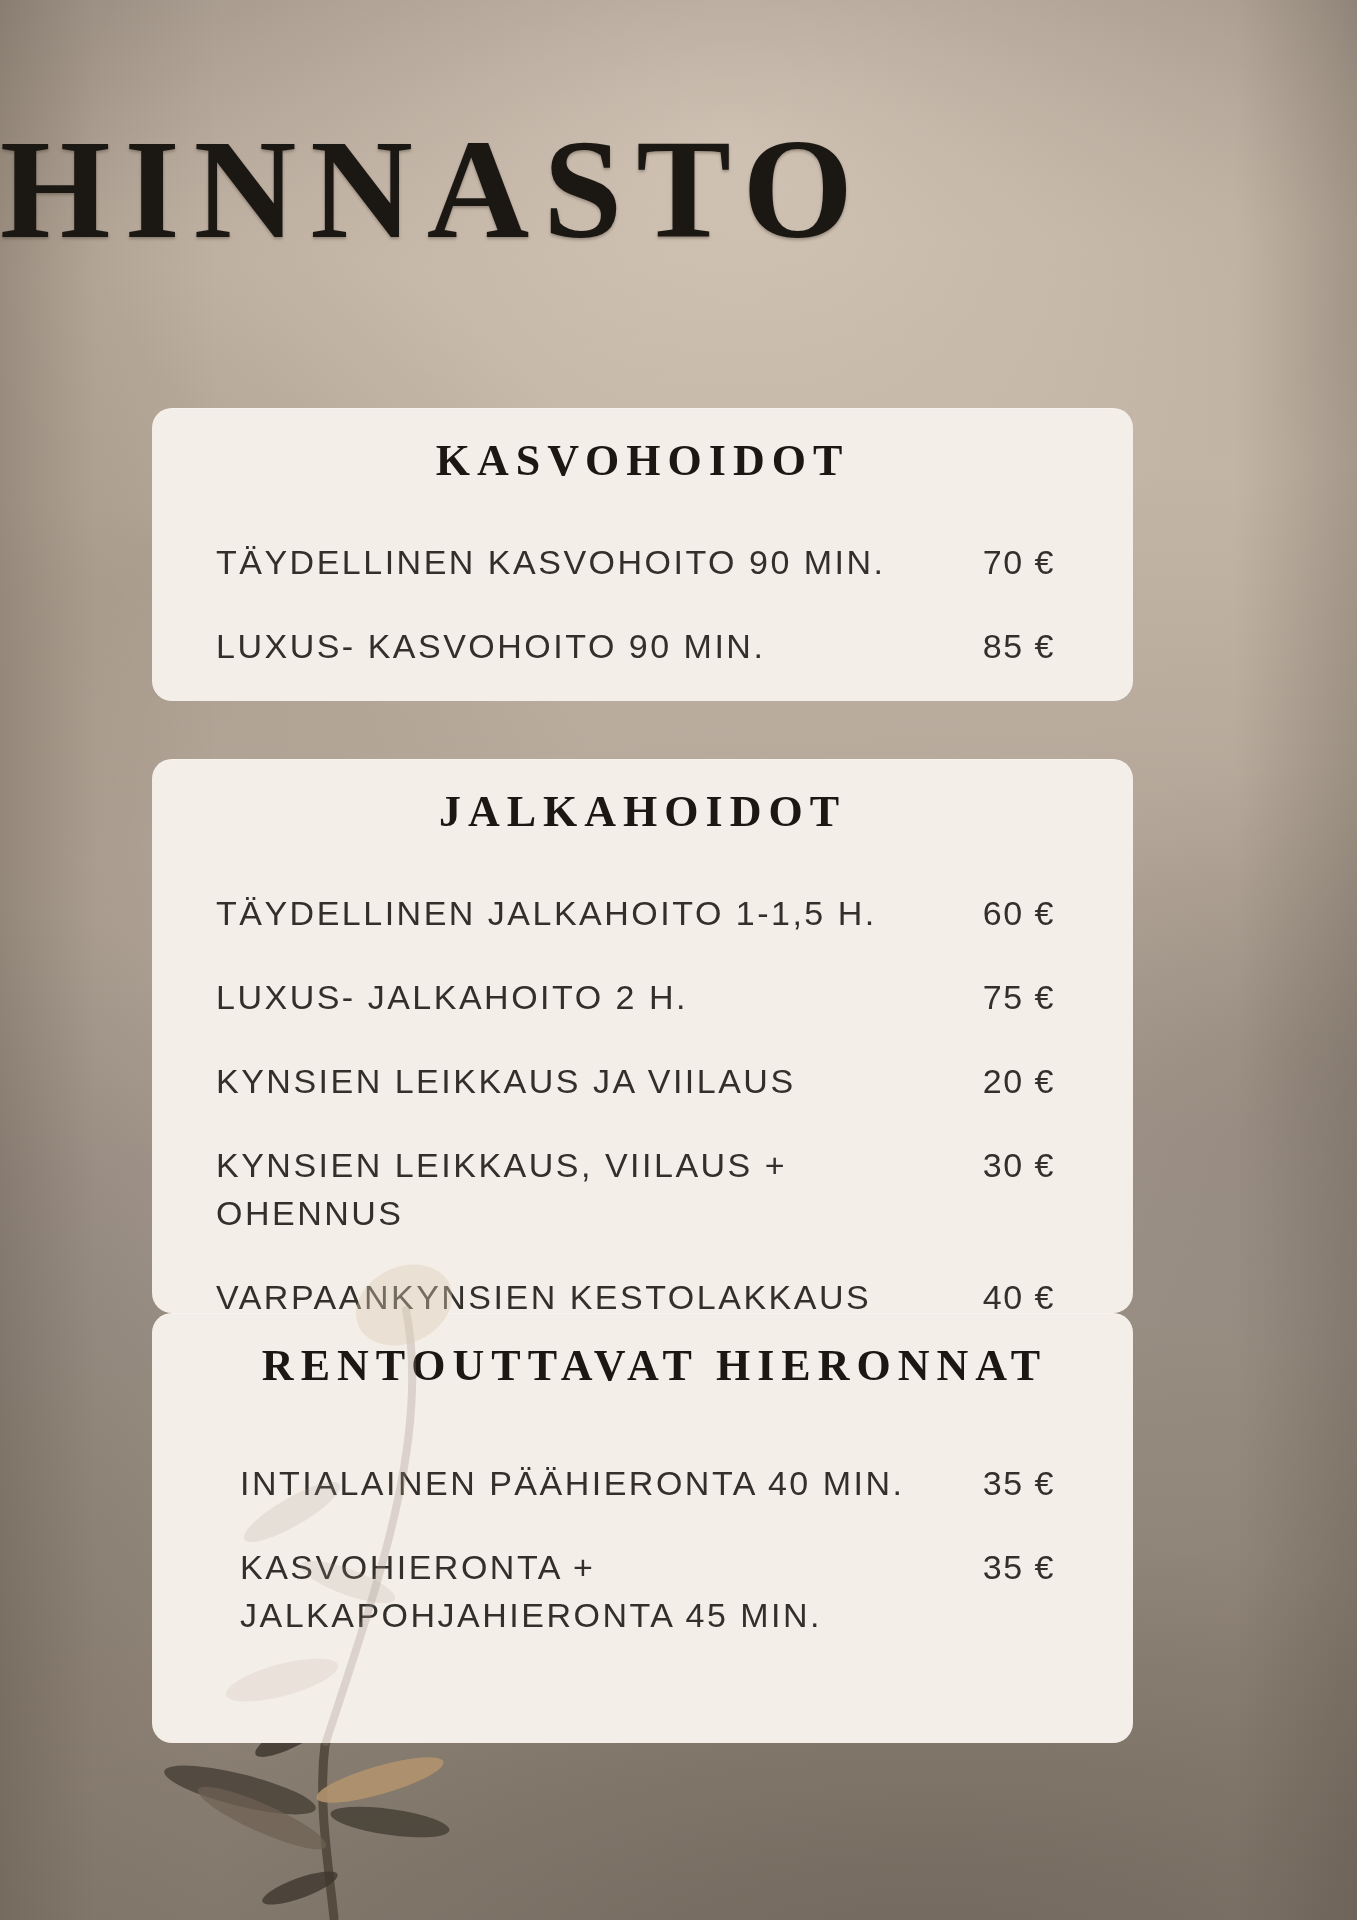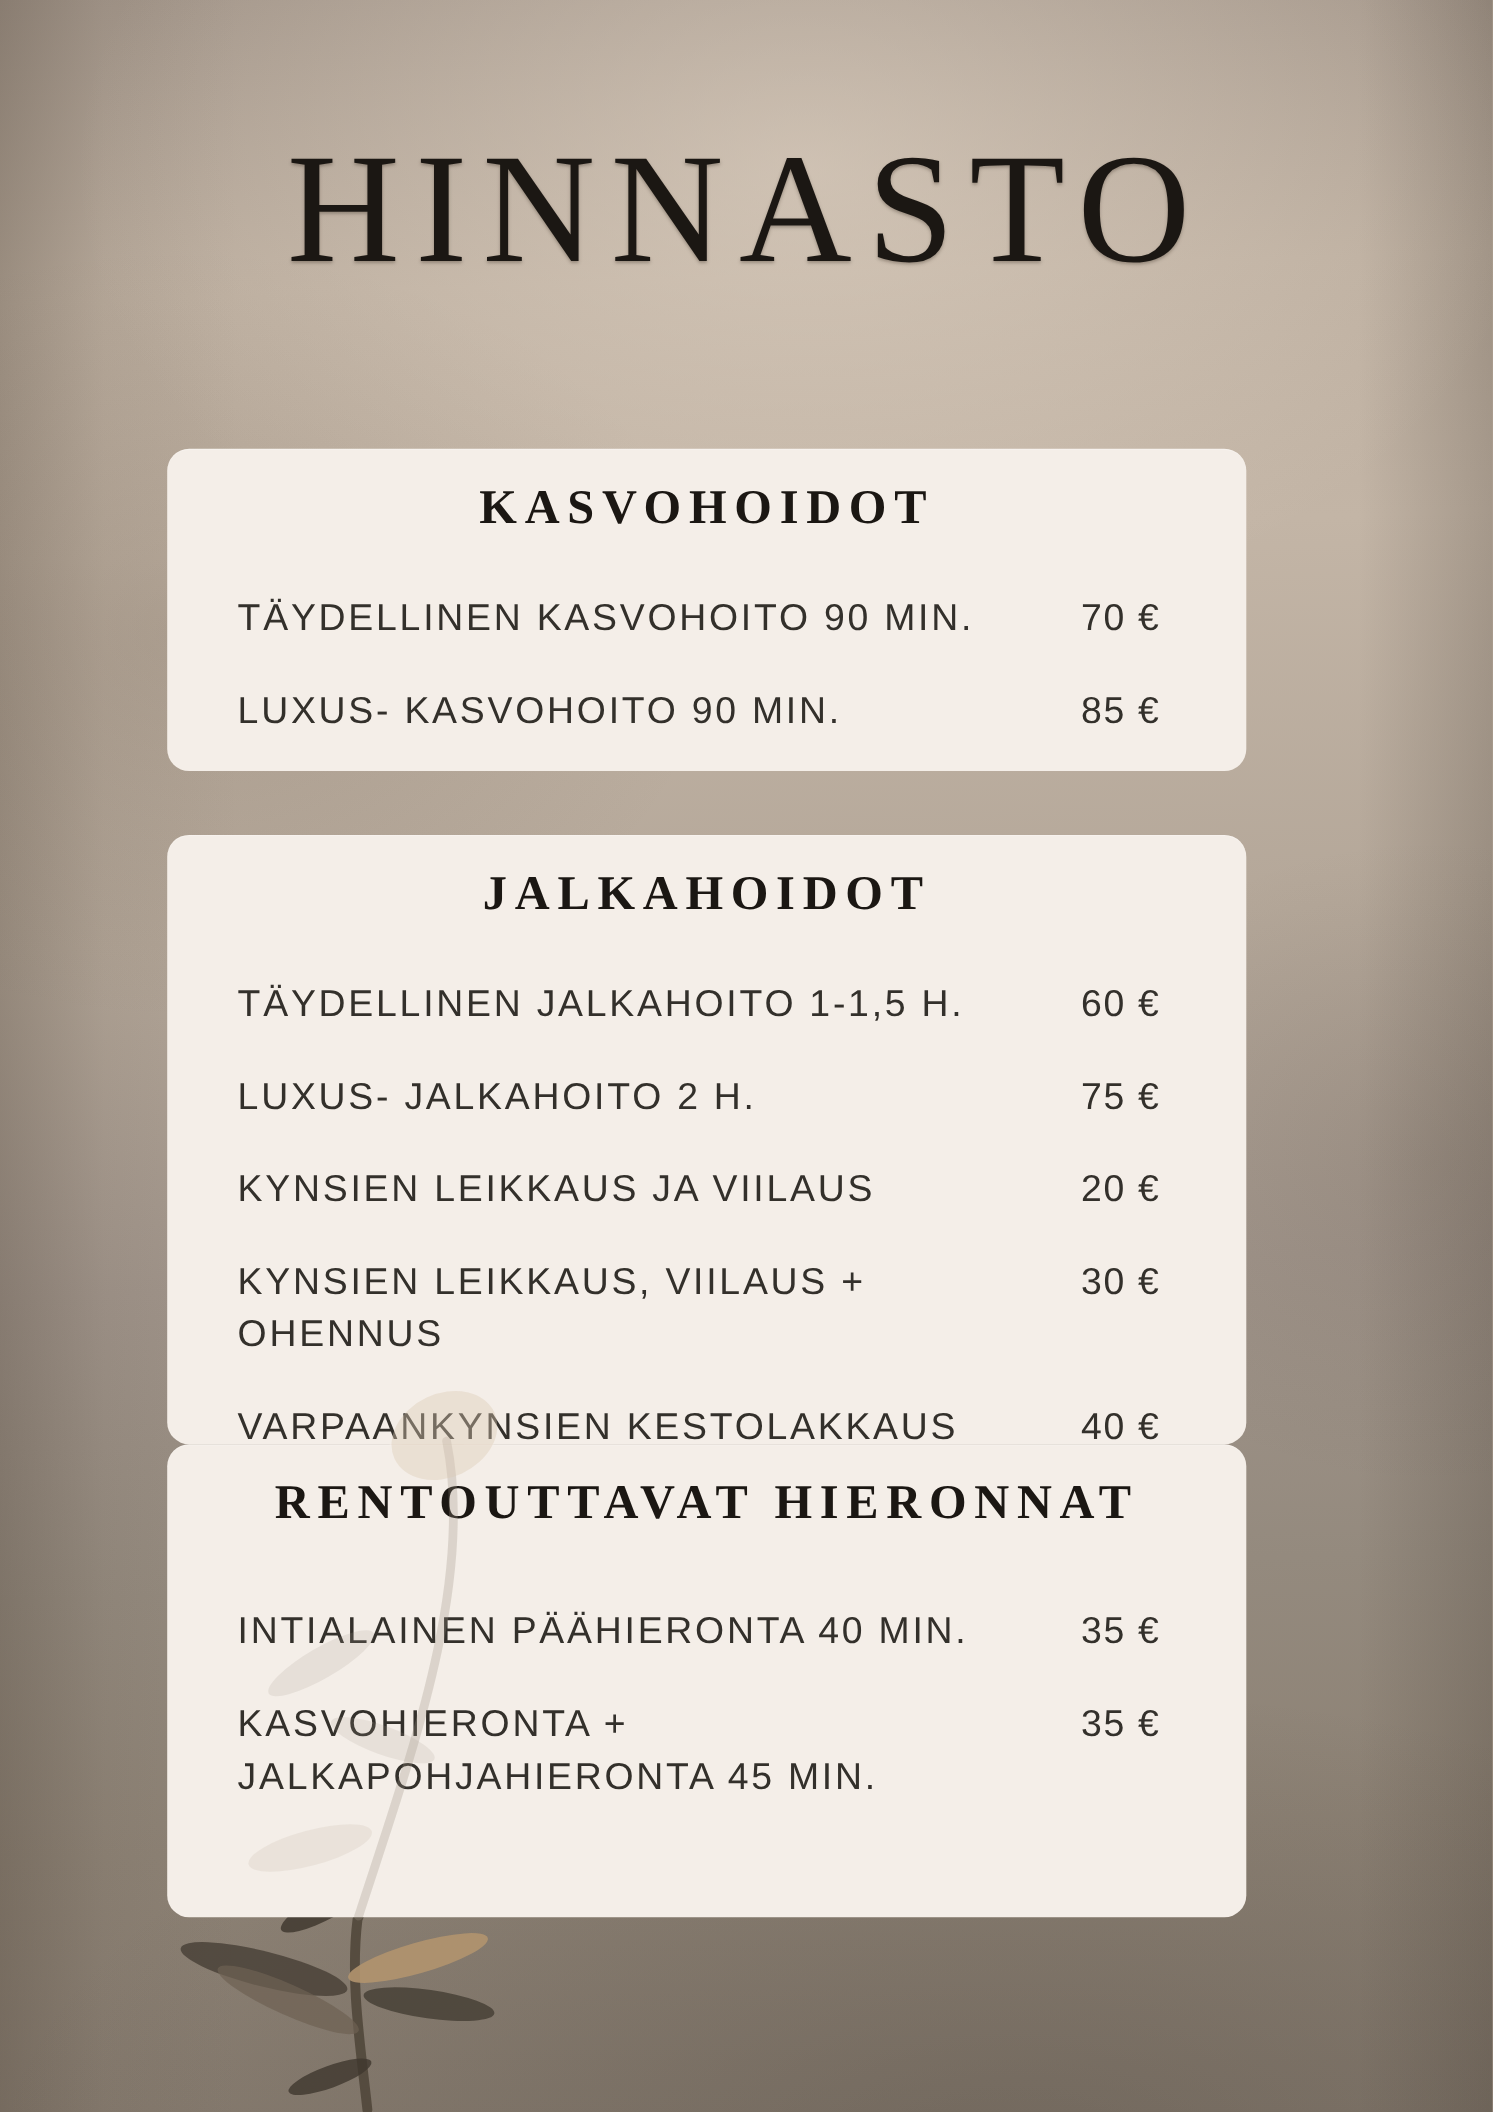--- a/index.html
+++ b/index.html
@@ -18,35 +18,35 @@
       radial-gradient(ellipse 520px 420px at 96% 55%, rgba(84,73,61,0.14), rgba(84,73,61,0) 70%),
       linear-gradient(90deg, rgba(70,59,48,0.28) 0%, rgba(70,59,48,0.07) 7%, rgba(70,59,48,0) 16%),
       linear-gradient(270deg, rgba(60,51,42,0.22) 0%, rgba(60,51,42,0) 9%),
       linear-gradient(178deg, #a3968a 0%, #bcae9f 14%, #c3b5a6 26%, #b4a799 44%, #a0948a 60%, #948a7e 74%, #8d8275 86%, #877c70 100%);
   }
   
   .flower{position:absolute;left:140px;top:1240px;width:620px;height:680px;z-index:1;}
   .flower-ghost{position:absolute;left:140px;top:1250px;width:620px;height:500px;z-index:3;pointer-events:none;}
   .content{position:absolute;inset:0;z-index:2;}
   .page-title{
-    position:absolute;top:108px;left:0;width:100%;text-align:center;
-    font-family:"Liberation Serif","DejaVu Serif",serif;font-weight:400;
+    position:absolute;top:108px;left:0;width:100%;text-align:left;
+    font-family:"Liberation Serif","DejaVu Serif",serif;font-weight:700;
     font-size:142px;line-height:1.15;letter-spacing:14px;
     color:var(--heading-text,#1b1713);
     text-shadow:0 2px 3px rgba(60,48,38,0.35);
   }
   .card{
     position:absolute;left:152px;width:981px;border-radius:20px;
     background:var(--card-bg,#f4eee8);
     box-shadow:0 1px 0 rgba(255,255,255,0.25) inset;
     box-sizing:border-box;
   }
   .card-facials{top:408px;height:293px;}
   .card-feet{top:759px;height:554px;}
-  .card-massage{top:1313px;height:430px;}
+  .card-massage{top:1313px;height:430px;padding-left:24px;}
   .card-title{
     margin:30px 0 0;text-align:center;
     font-family:"Liberation Serif","DejaVu Serif",serif;font-weight:700;
     font-size:44px;line-height:1.05;letter-spacing:7px;
     color:var(--heading-text,#1b1713);
   }
   .rows{
     margin:54px 0 0;padding:0 78px 0 64px;
     display:flex;flex-direction:column;gap:36px;
   }

